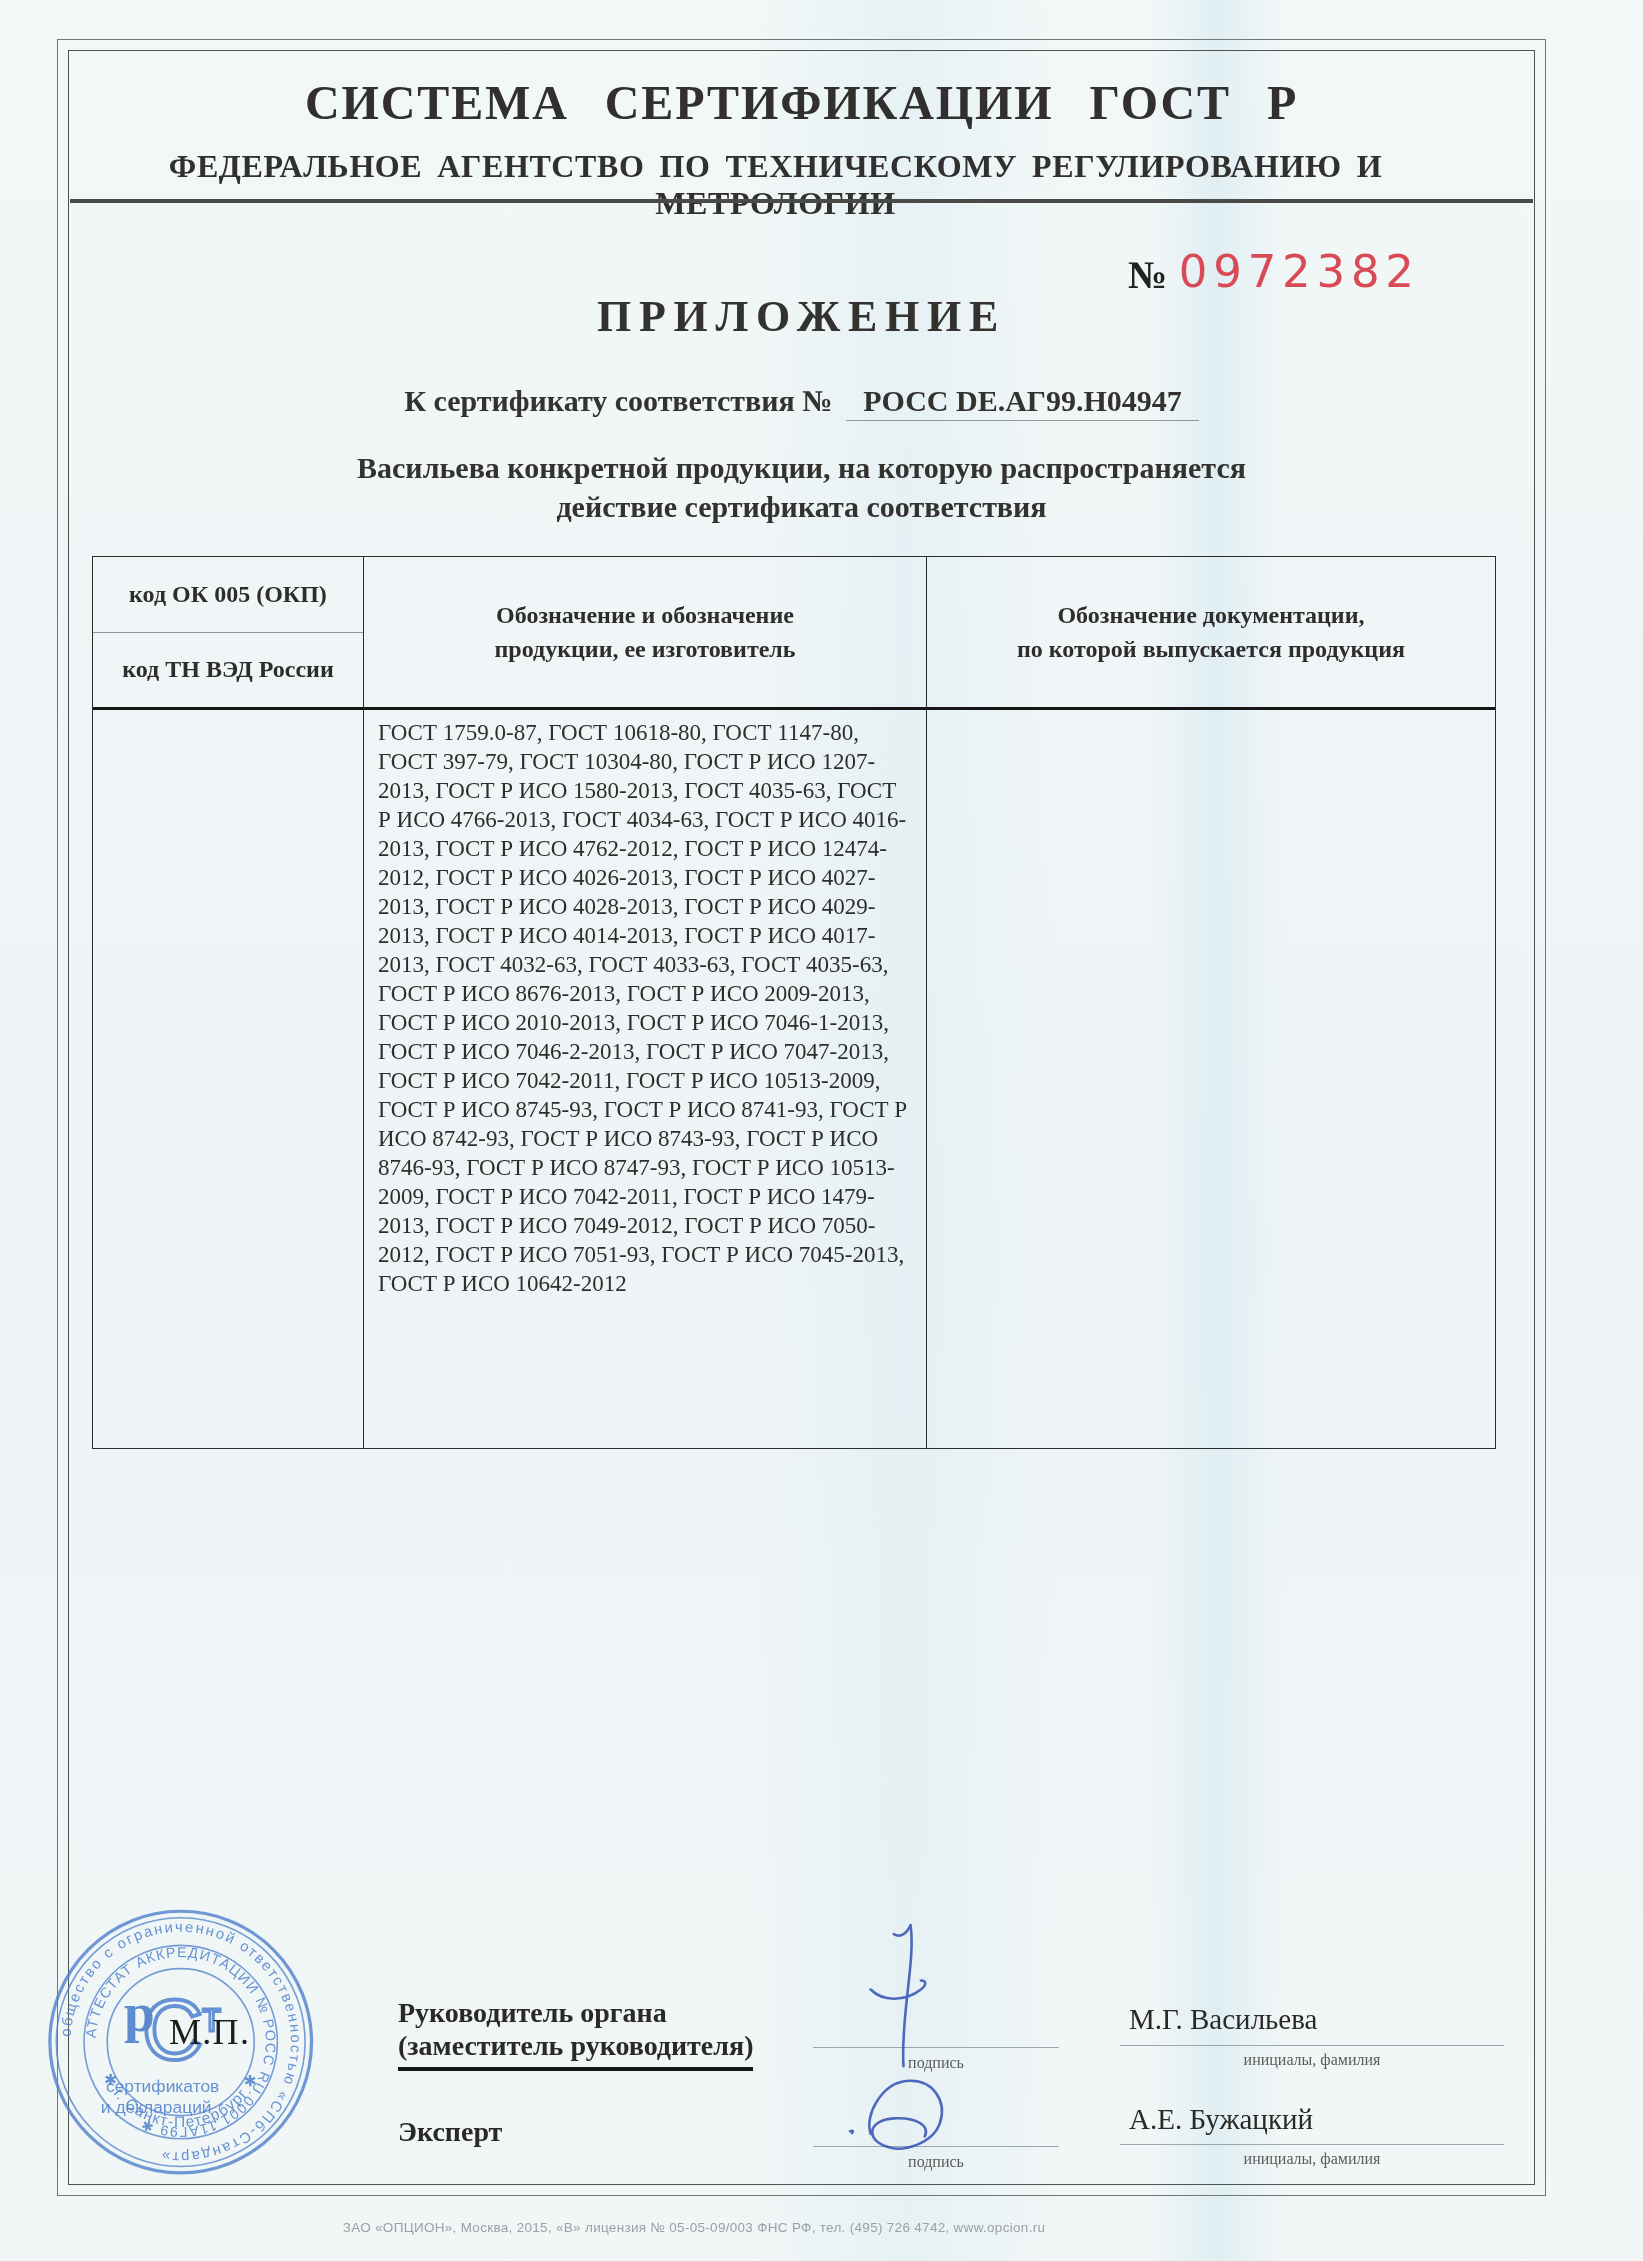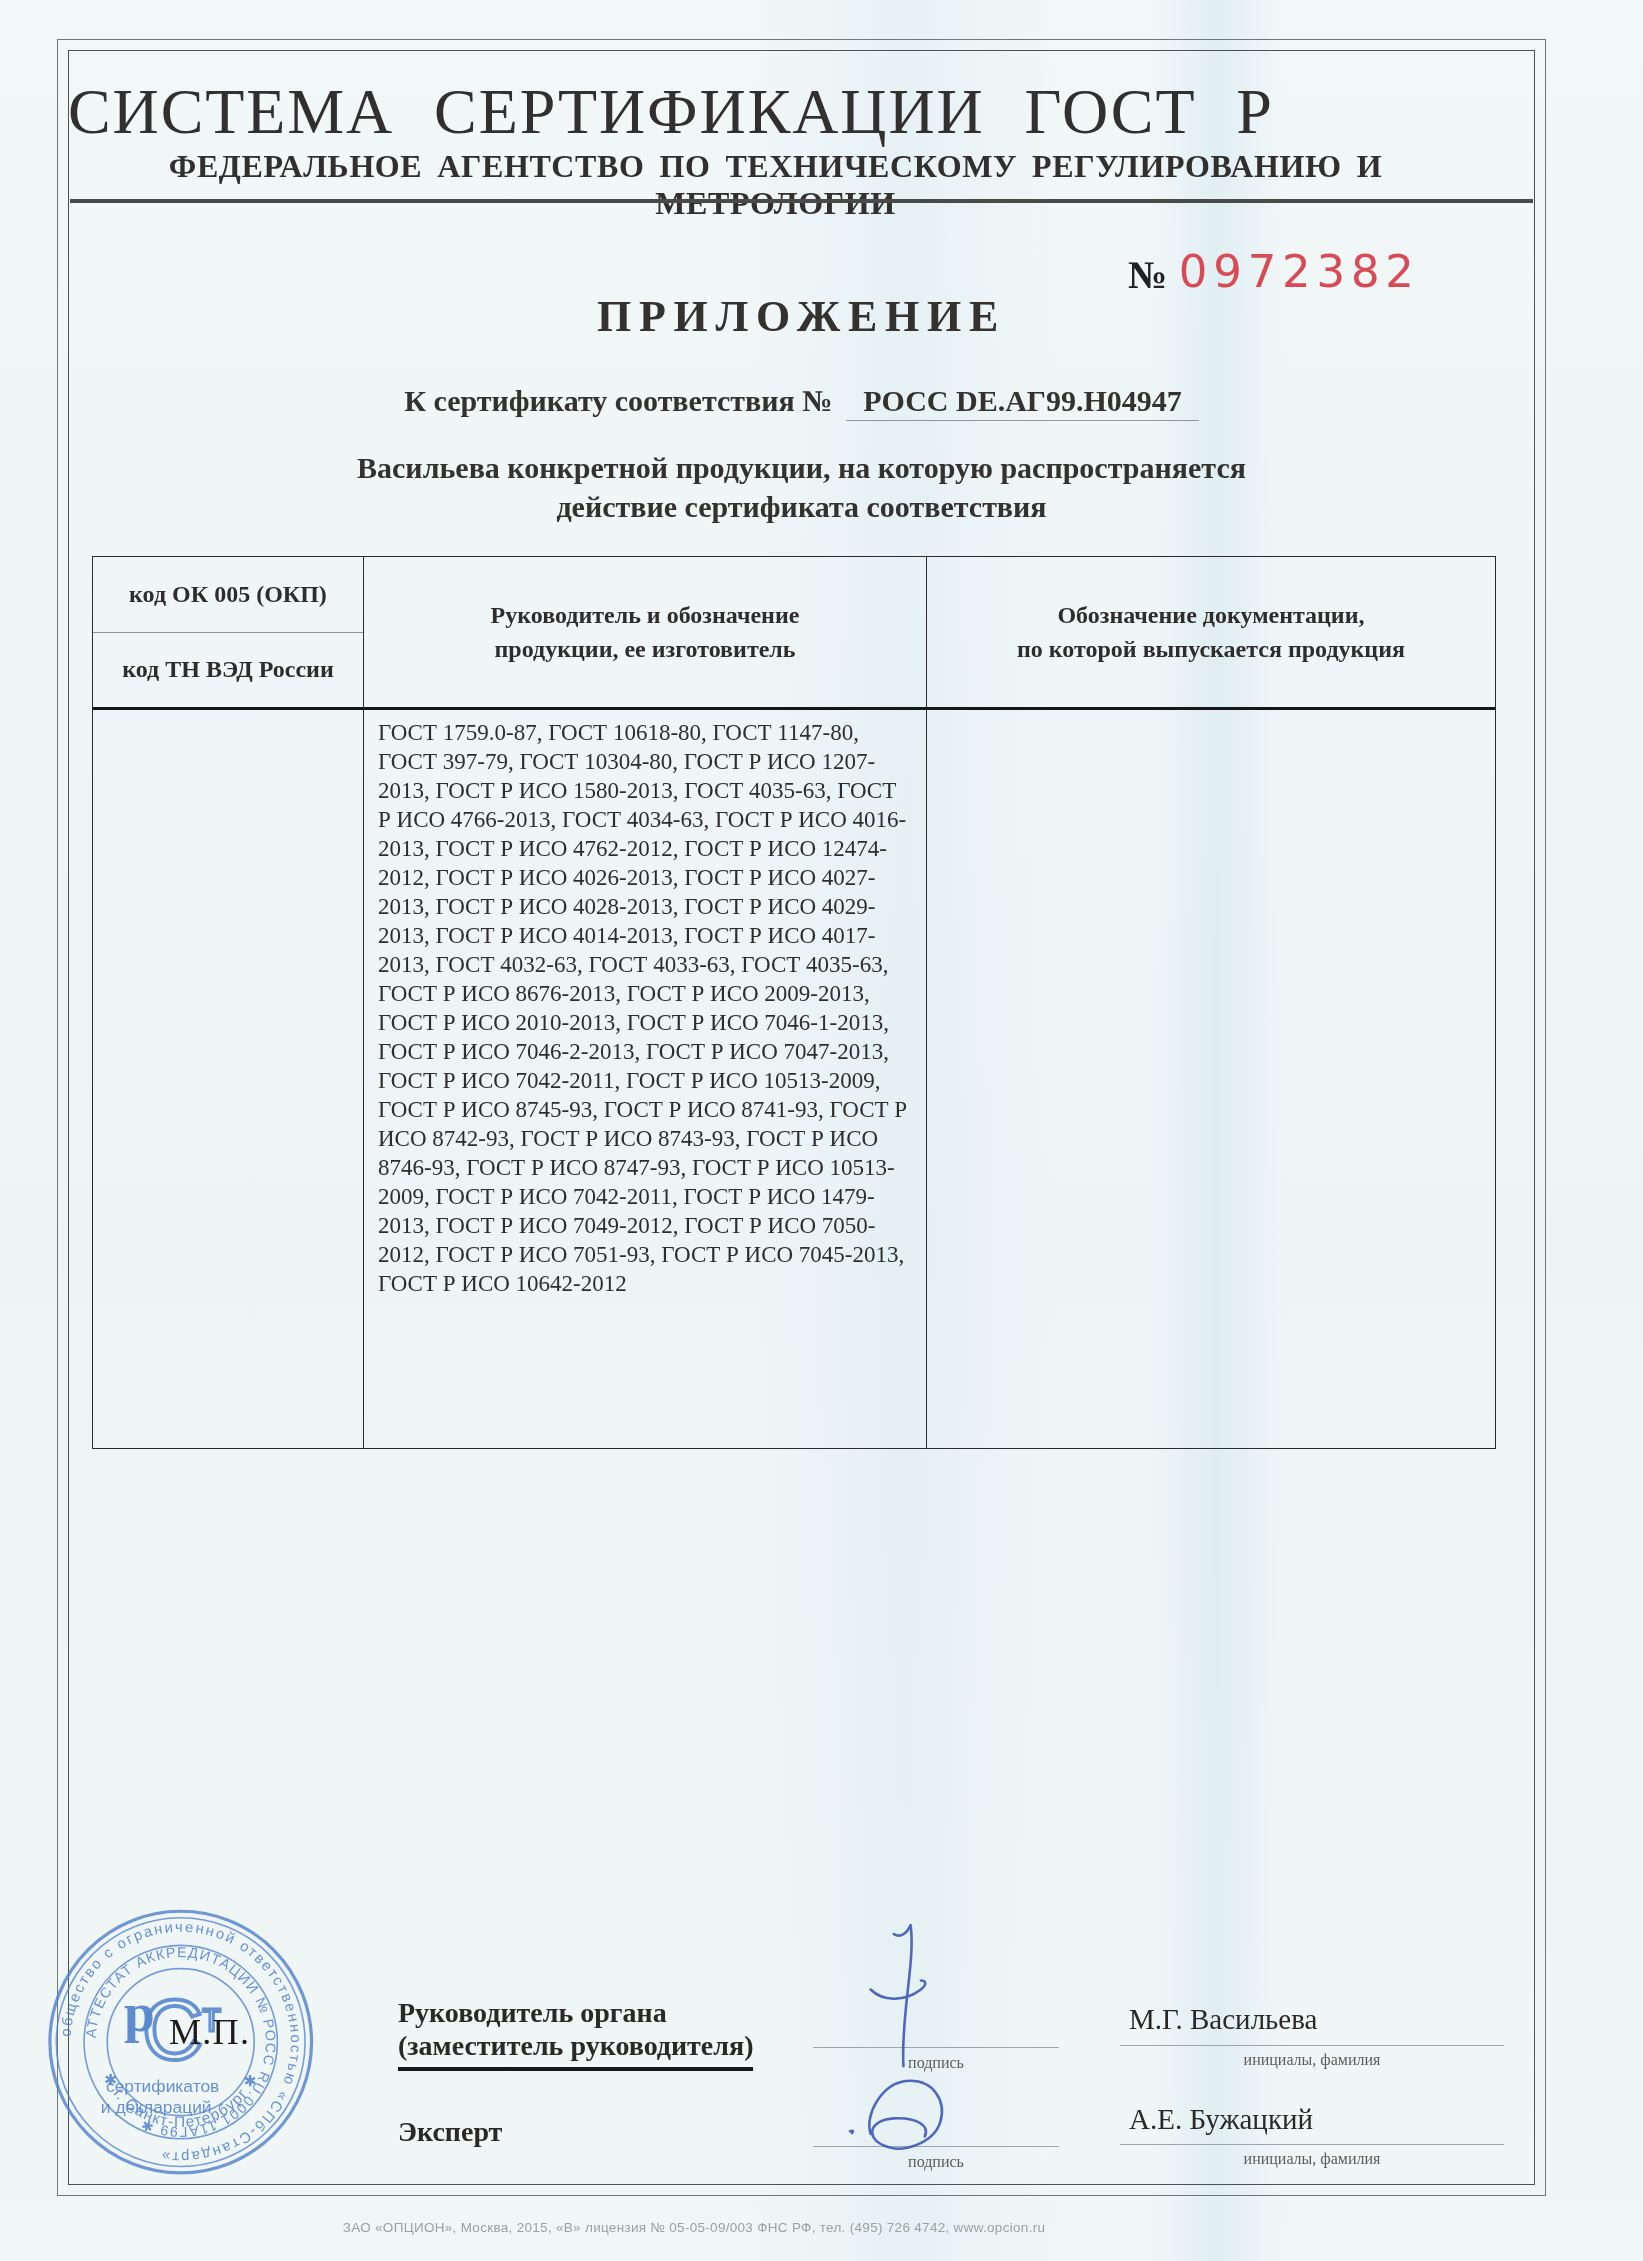--- a/index.html
+++ b/index.html
@@ -19,21 +19,21 @@
   .frame-outer{
     position:absolute;left:57px;top:39px;width:1489px;height:2157px;
     border:1.9px solid #707876;box-sizing:border-box;
   }
   .frame-inner{
     position:absolute;left:68px;top:50px;width:1467px;height:2135px;
     border:1.9px solid #4c5452;box-sizing:border-box;
   }
   .hdr-title1{
     position:absolute;left:68px;top:75px;width:1467px;
-    font-size:64px;font-weight:normal;color:#31302e;
+    text-align:center;font-size:48px;font-weight:bold;color:#31302e;
     letter-spacing:1.9px;word-spacing:22px;
   }
   .hdr-title2{
     position:absolute;left:68px;top:148px;width:1415px;
     text-align:center;font-size:32px;font-weight:bold;color:#31302e;
     letter-spacing:0.6px;word-spacing:6.4px;
   }
   .hdr-rule{
     position:absolute;left:70px;top:199px;width:1463px;height:3.9px;
     background:#4a4a48;
@@ -151,21 +151,21 @@
 
   <div class="subtitle l1">Васильева конкретной продукции,  на которую распространяется</div>
   <div class="subtitle l2">действие сертификата соответствия</div>
 
   <div class="cert-table">
     <div class="cell th c1h">
       <div class="half top">код ОК 005 (ОКП)</div>
       <div class="half">код ТН ВЭД России</div>
     </div>
     <div class="cell th c2h">
-      <div>Руководитель и обозначение</div>
+      <div>Обозначение и обозначение</div>
       <div>продукции, ее изготовитель</div>
     </div>
     <div class="cell th c3h">
       <div>Обозначение документации,</div>
       <div>по которой выпускается продукция</div>
     </div>
     <div class="cell c1b"></div>
     <div class="cell c2b">ГОСТ 1759.0-87, ГОСТ 10618-80, ГОСТ 1147-80, ГОСТ 397-79, ГОСТ 10304-80, ГОСТ Р ИСО 1207-2013, ГОСТ Р ИСО 1580-2013, ГОСТ 4035-63, ГОСТ Р ИСО 4766-2013, ГОСТ 4034-63, ГОСТ Р ИСО 4016-2013, ГОСТ Р ИСО 4762-2012, ГОСТ Р ИСО 12474-2012, ГОСТ Р ИСО 4026-2013, ГОСТ Р ИСО 4027-2013, ГОСТ Р ИСО 4028-2013, ГОСТ Р ИСО 4029-2013, ГОСТ Р ИСО 4014-2013, ГОСТ Р ИСО 4017-2013, ГОСТ 4032-63, ГОСТ 4033-63, ГОСТ 4035-63, ГОСТ Р ИСО 8676-2013, ГОСТ Р ИСО 2009-2013, ГОСТ Р ИСО 2010-2013, ГОСТ Р ИСО 7046-1-2013, ГОСТ Р ИСО 7046-2-2013, ГОСТ Р ИСО 7047-2013, ГОСТ Р ИСО 7042-2011, ГОСТ Р ИСО 10513-2009, ГОСТ Р ИСО 8745-93, ГОСТ Р ИСО 8741-93, ГОСТ Р ИСО 8742-93, ГОСТ Р ИСО 8743-93, ГОСТ Р ИСО 8746-93, ГОСТ Р ИСО 8747-93, ГОСТ Р ИСО 10513-2009, ГОСТ Р ИСО 7042-2011, ГОСТ Р ИСО 1479-2013, ГОСТ Р ИСО 7049-2012, ГОСТ Р ИСО 7050-2012, ГОСТ Р ИСО 7051-93, ГОСТ Р ИСО 7045-2013, ГОСТ Р ИСО 10642-2012</div>
     <div class="cell c3b"></div>
   </div>

